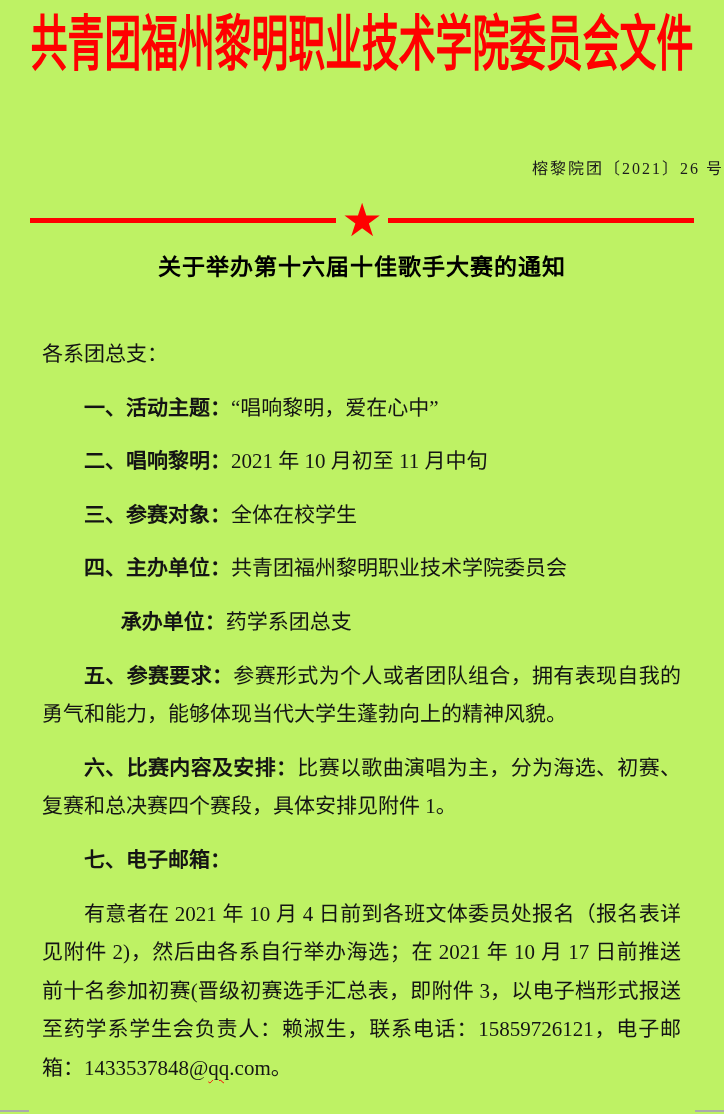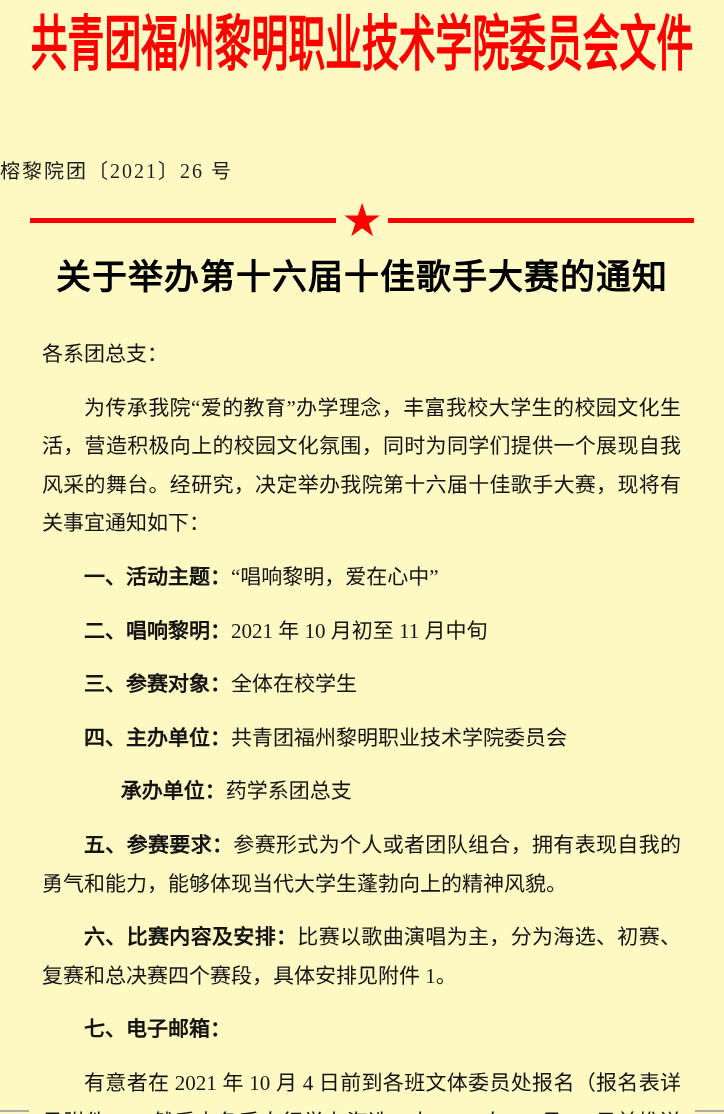--- a/index.html
+++ b/index.html
@@ -1,20 +1,20 @@
 <!DOCTYPE html>
 <html lang="zh-CN"><head>
 <meta charset="utf-8">
 <style>
   html, body { margin: 0; padding: 0; background: #ffffff; }
   .page {
     position: relative;
     width: 724px;
     height: 1114px;
-    background: #fef9c3;
+    background: #bef264;
     overflow: hidden;
     font-family: "Liberation Serif", "DejaVu Serif", serif;
     color: #111111;
     text-decoration: underline;
   }
 
   
   .header-band {
     position: absolute;
     top: 10px; left: 0;
@@ -33,22 +33,22 @@
     transform: scale(0.92, 1.52);
     transform-origin: center top;
     letter-spacing: 0px;
   }
 
   
   .doc-number {
     position: absolute;
     top: 155px; left: 0;
     width: 100%;
-    text-align: left;
-    font-size: 20px;
+    text-align: right;
+    font-size: 16px;
     letter-spacing: 2px;
     color: #1c1c1c;
   }
 
   
   .divider {
     position: absolute;
     top: 198px; left: 30px; right: 30px;
     height: 44px;
     display: flex;
@@ -68,21 +68,21 @@
   }
 
   
   .main-title {
     position: absolute;
     top: 248px; left: 0;
     width: 100%;
     text-align: center;
     font-family: "Liberation Sans", "DejaVu Sans", sans-serif;
     font-weight: bold;
-    font-size: 35px;
+    font-size: 23px;
     letter-spacing: 1px;
     color: #000000;
   }
 
   
   .document-body {
     position: absolute;
     top: 320px; left: 27px;
     width: 669px;
     font-size: 21px;
@@ -131,21 +131,20 @@
   <div class="divider">
     <span class="line"></span>
     <span class="star">★</span>
     <span class="line"></span>
   </div>
 
   <div class="main-title">关于举办第十六届十佳歌手大赛的通知</div>
 
   <div class="document-body">
       <p class="para indent-0"><span class="">各系团总支：</span></p>
-      <p class="para indent-2"><span class="">为传承我院“爱的教育”办学理念，丰富我校大学生的校园文化生活，营造积极向上的校园文化氛围，同时为同学们提供一个展现自我风采的舞台。经研究，决定举办我院第十六届十佳歌手大赛，现将有关事宜通知如下：</span></p>
       <p class="para indent-2"><span class="seg-bold">一、活动主题：</span><span class="">“唱响黎明，爱在心中”</span></p>
       <p class="para indent-2"><span class="seg-bold">二、唱响黎明：</span><span class="">2021 年 10 月初至 11 月中旬</span></p>
       <p class="para indent-2"><span class="seg-bold">三、参赛对象：</span><span class="">全体在校学生</span></p>
       <p class="para indent-2"><span class="seg-bold">四、主办单位：</span><span class="">共青团福州黎明职业技术学院委员会</span></p>
       <p class="para indent-4"><span class="seg-bold">承办单位：</span><span class="">药学系团总支</span></p>
       <p class="para indent-2"><span class="seg-bold">五、参赛要求：</span><span class="">参赛形式为个人或者团队组合，拥有表现自我的勇气和能力，能够体现当代大学生蓬勃向上的精神风貌。</span></p>
       <p class="para indent-2"><span class="seg-bold">六、比赛内容及安排：</span><span class="">比赛以歌曲演唱为主，分为海选、初赛、复赛和总决赛四个赛段，具体安排见附件 1。</span></p>
       <p class="para indent-2"><span class="seg-bold">七、电子邮箱：</span></p>
       <p class="para indent-2"><span class="">有意者在 2021 年 10 月 4 日前到各班文体委员处报名（报名表详见附件 2)，然后由各系自行举办海选；在 2021 年 10 月 17 日前推送前十名参加初赛(晋级初赛选手汇总表，即附件 3，以电子档形式报送至药学系学生会负责人：赖淑生，联系电话：15859726121，电子邮箱：1433537848@</span><span class=" seg-wavy">qq</span><span class="">.com。</span></p>
     </div>

